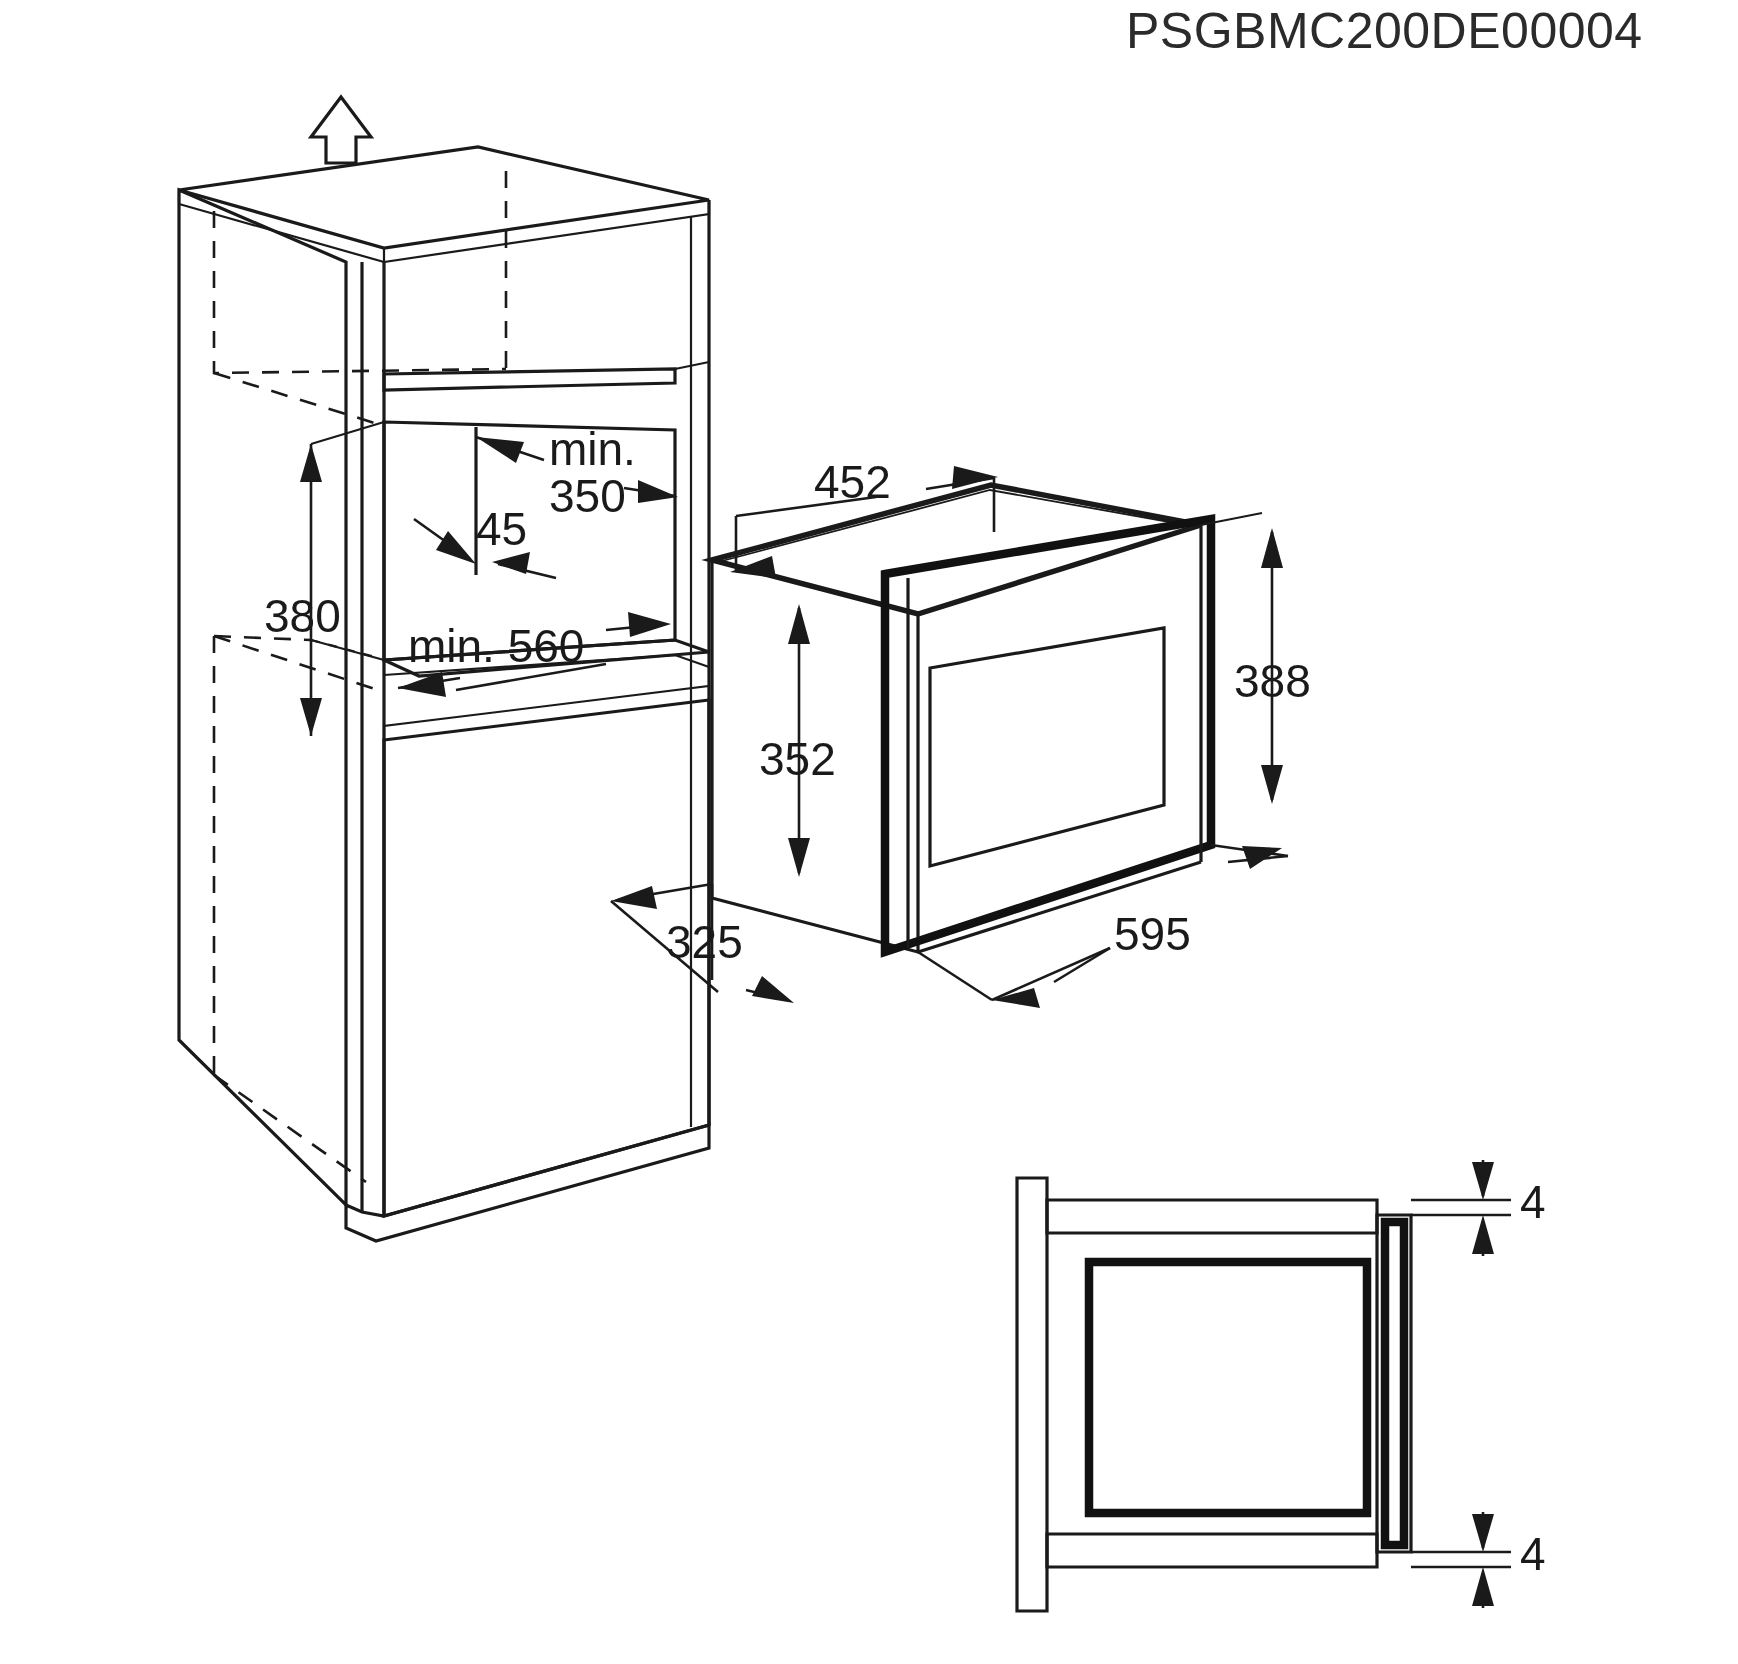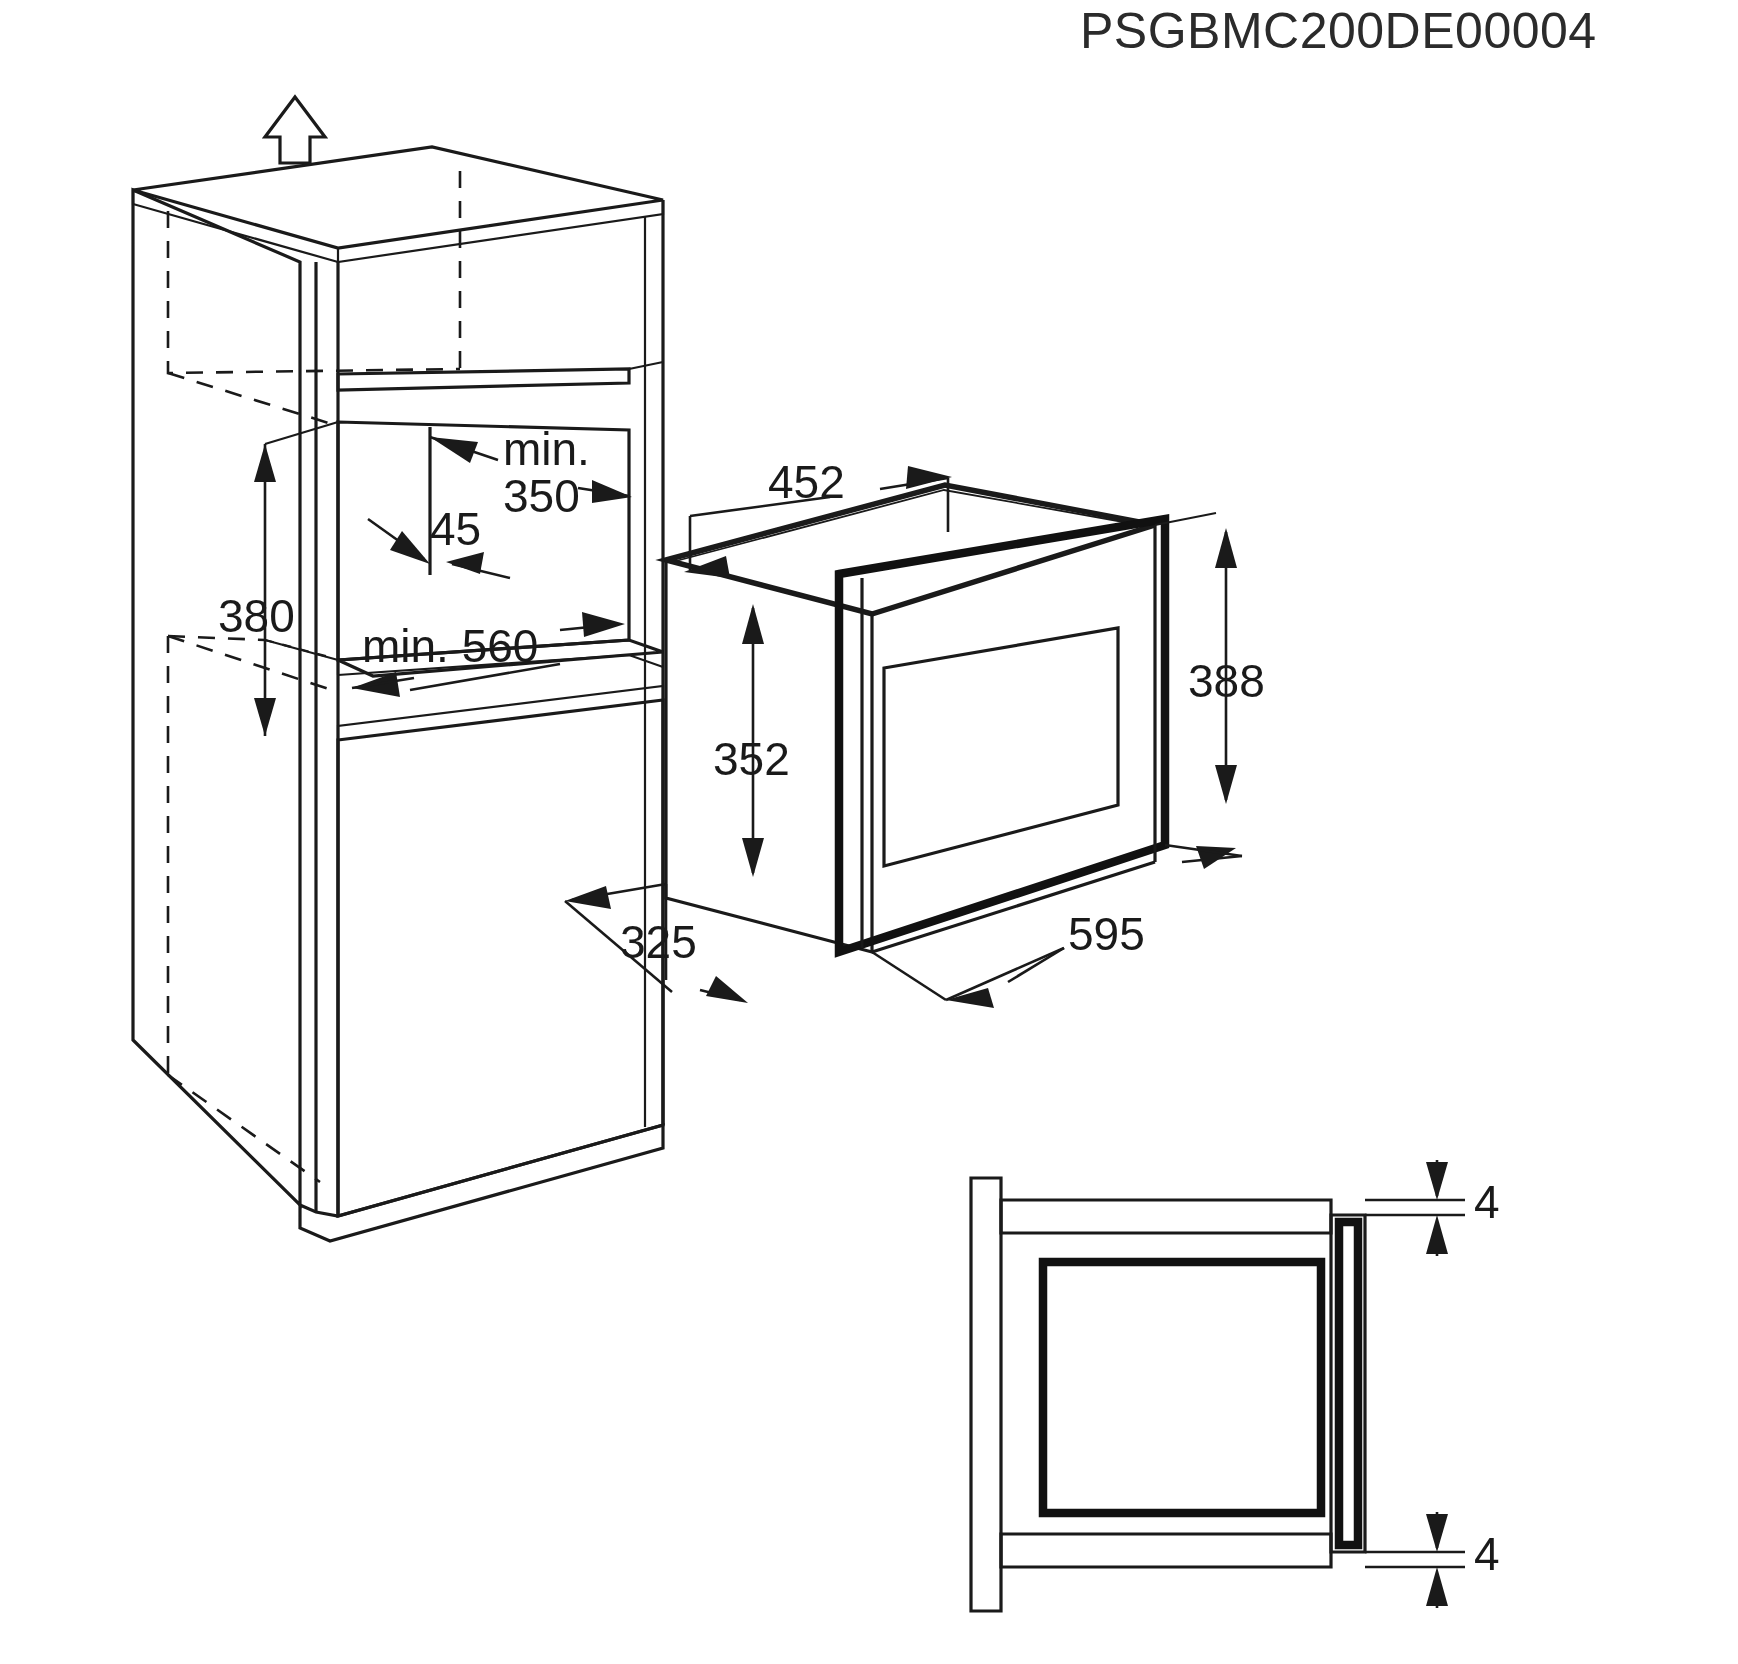--- a/index.html
+++ b/index.html
@@ -12,20 +12,21 @@
     height: 1664px;
     font-family: "Liberation Sans", sans-serif;
     overflow: hidden;
     position: relative;
   }
   #drawing-root {
     position: absolute;
     top: 0; left: 0;
     width: 1610px;
     height: 1664px;
+    padding-left: 46px;
   }
   svg { display: block; }
   .ln      { fill: none; stroke: #1a1a1a; stroke-width: 3.2; stroke-linejoin: miter; stroke-linecap: butt; }
   .ln-thin { fill: none; stroke: #1a1a1a; stroke-width: 2.2; }
   .ln-hair { fill: none; stroke: #1a1a1a; stroke-width: 1.8; }
   .ln-thick{ fill: none; stroke: #111111; stroke-width: 8.5; stroke-linejoin: miter; }
   .ln-med  { fill: none; stroke: #1a1a1a; stroke-width: 5.5; stroke-linejoin: miter; }
   .dash    { fill: none; stroke: #1a1a1a; stroke-width: 2.6; stroke-dasharray: 17 13; }
   .dim     { fill: none; stroke: #1a1a1a; stroke-width: 2.6; }
   .dimdash { fill: none; stroke: #1a1a1a; stroke-width: 2.2; stroke-dasharray: 9 9; }

